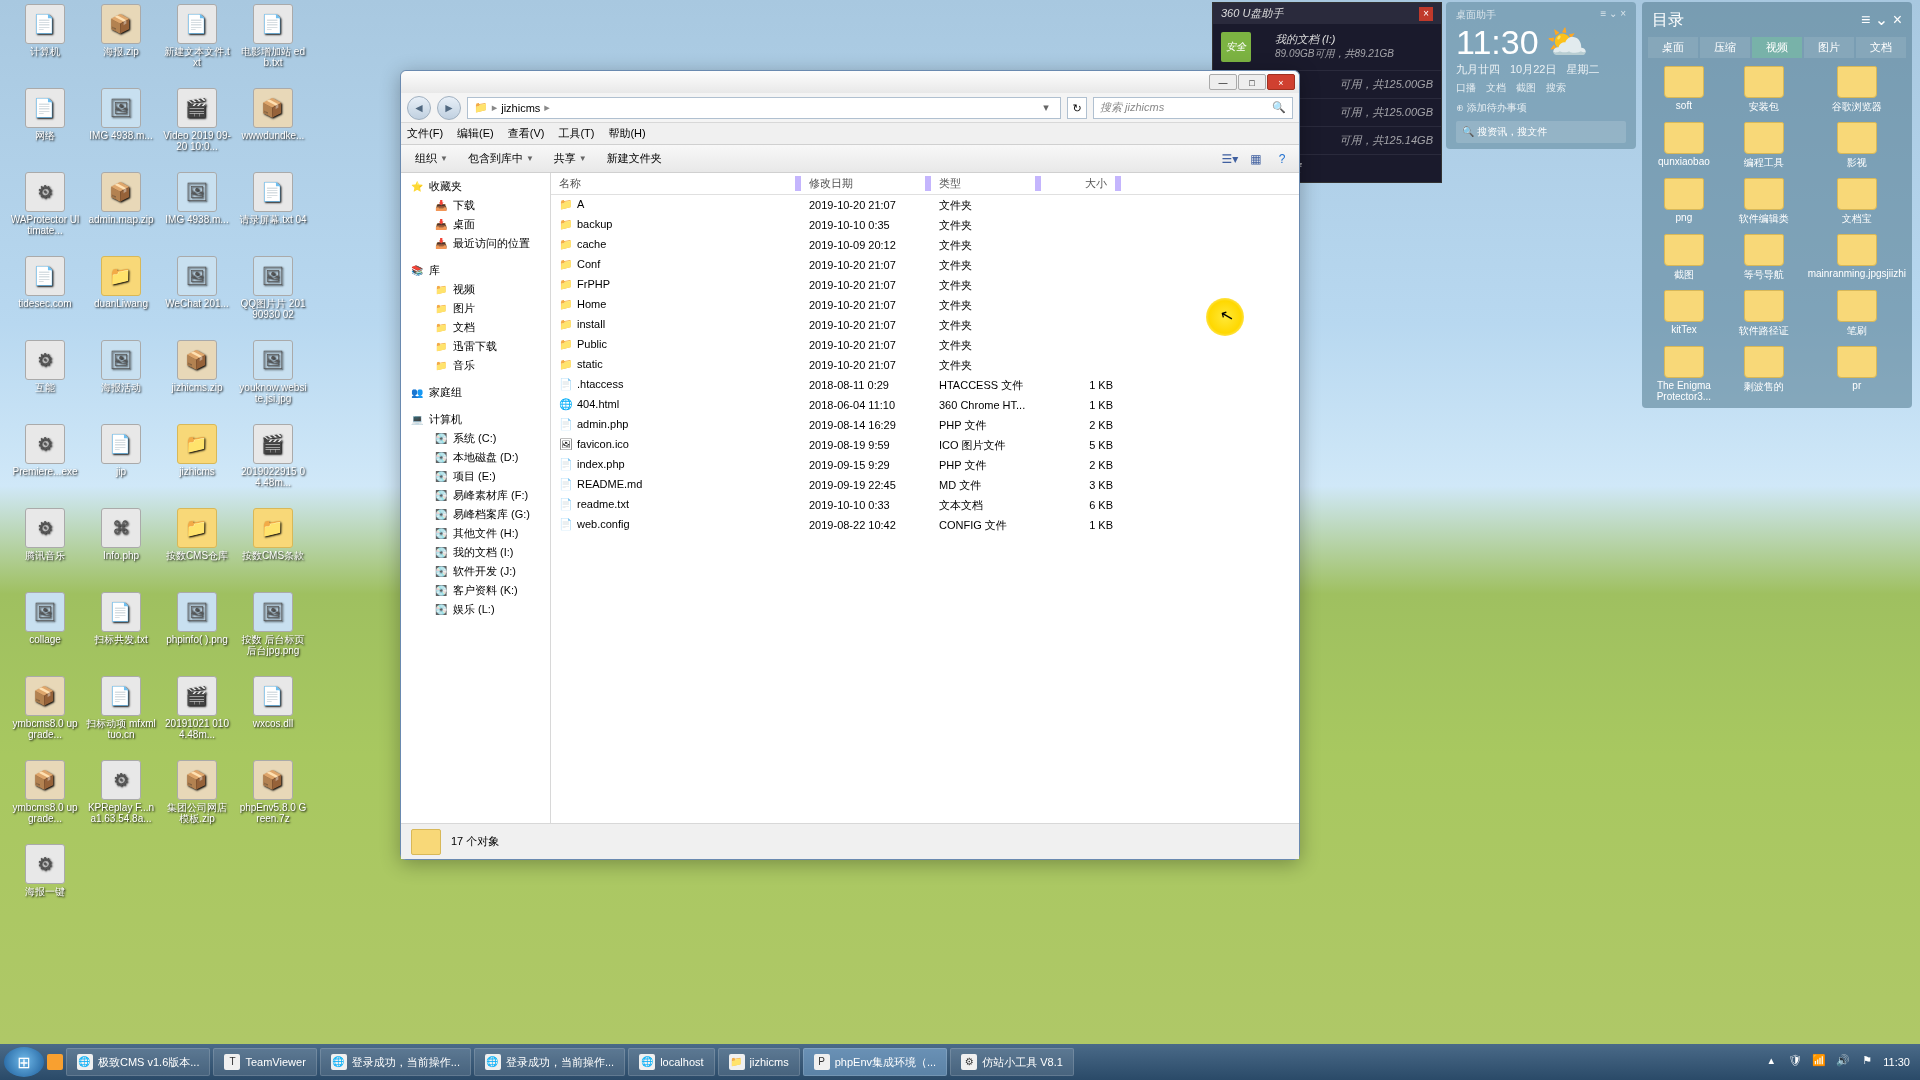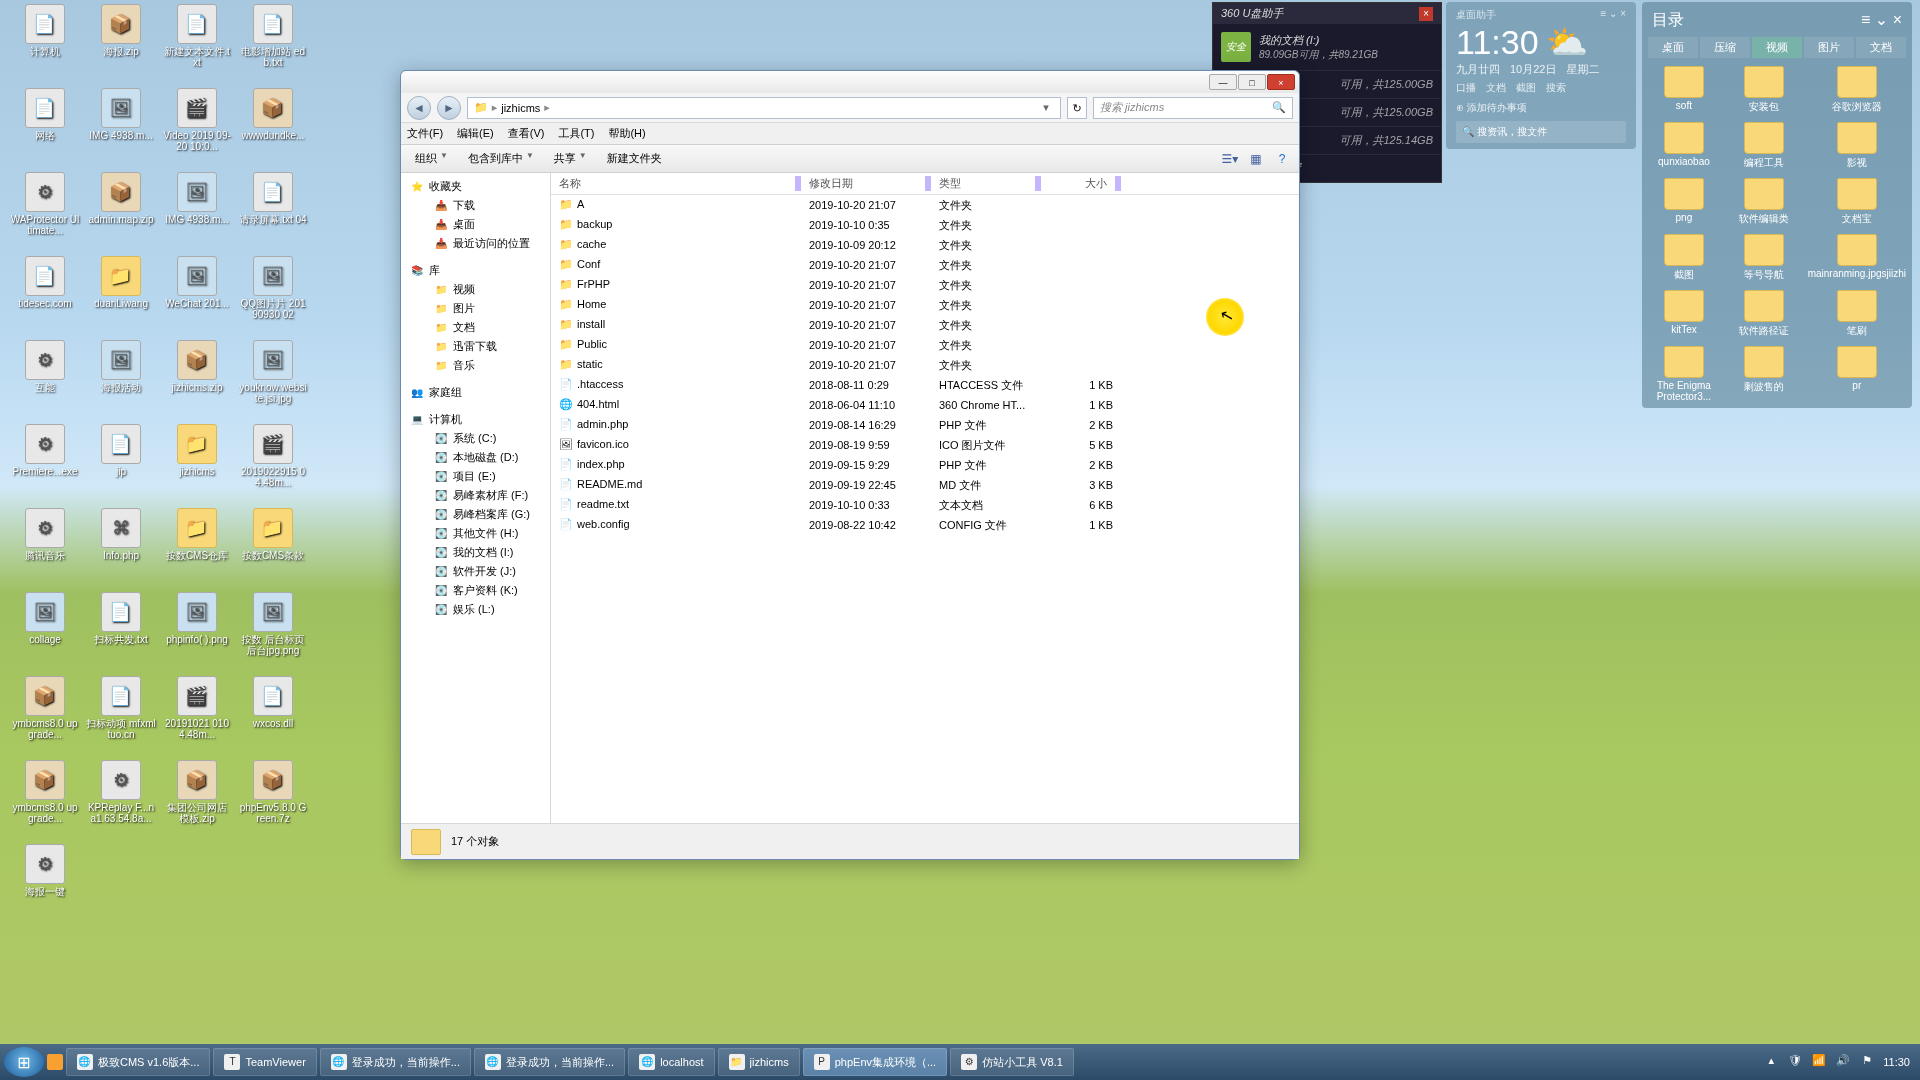--- a/index.html
+++ b/index.html
@@ -11,21 +11,21 @@
 .desktop-icon .ico { width: 40px; height: 40px; margin: 0 auto 2px; background: #e8e8e8; border: 1px solid #aaa; border-radius: 3px; display: flex; align-items: center; justify-content: center; font-size: 18px; color: #555; }
 .desktop-icon .ico.folder { background: #f8d878; border-color: #d8b858; }
 .desktop-icon .ico.zip { background: #e8d8b8; }
 .desktop-icon .ico.img { background: #c8e0f0; }
 .desktop-icon .lbl { word-break: break-all; line-height: 1.1; }
 
 
 .usb-panel { position: absolute; top: 2px; right: 478px; width: 230px; background: #1a1a2c; color: #ddd; font-size: 11px; border: 1px solid #333; font-style: italic; }
 .usb-head { background: #2a2a3c; padding: 3px 8px; display: flex; justify-content: space-between; align-items: center; }
 .usb-close { width: 14px; height: 14px; background: #c0392b; color: #fff; text-align: center; line-height: 14px; font-size: 10px; cursor: pointer; }
-.usb-body { padding: 8px; display: flex; gap: 8px; align-items: flex-end; }
+.usb-body { padding: 8px; display: flex; gap: 24px; align-items: flex-start; }
 .usb-badge { width: 30px; height: 30px; background: #7cb342; color: #fff; font-size: 10px; display: flex; align-items: center; justify-content: center; border-radius: 2px; }
 .usb-drive { padding: 6px 8px; border-top: 1px solid #2a2a3c; display: flex; justify-content: space-between; }
 .usb-foot { padding: 6px 8px; border-top: 1px solid #2a2a3c; display: flex; gap: 14px; }
 
 
 .clock-widget { position: absolute; top: 2px; right: 284px; width: 190px; background: rgba(100,140,160,0.6); border-radius: 4px; padding: 6px 10px; color: #fff; }
 .clock-head { display: flex; justify-content: space-between; font-size: 10px; opacity: 0.7; }
 .clock-time { font-size: 34px; font-weight: 200; display: flex; align-items: center; gap: 8px; }
 .clock-date { font-size: 11px; display: flex; gap: 10px; opacity: 0.85; }
 .clock-tools { margin-top: 4px; font-size: 10px; display: flex; gap: 10px; opacity: 0.8; }
@@ -52,21 +52,21 @@
 .addrbar { flex: 1; height: 22px; background: #fff; border: 1px solid #b0c0d0; display: flex; align-items: center; padding: 0 6px; font-size: 11px; gap: 4px; }
 .addrbar .crumb { cursor: pointer; }
 .addrbar .sep { color: #888; }
 .addr-drop { width: 16px; text-align: center; cursor: pointer; color: #666; }
 .addr-refresh { width: 20px; height: 22px; border: 1px solid #b0c0d0; background: #fff; text-align: center; line-height: 20px; cursor: pointer; font-size: 11px; }
 .searchbox { width: 200px; height: 22px; background: #fff; border: 1px solid #b0c0d0; display: flex; align-items: center; padding: 0 6px; font-size: 11px; color: #888; font-style: italic; }
 .searchbox .sico { margin-left: auto; color: #4060a0; font-style: normal; cursor: pointer; }
 .exp-menu { height: 22px; background: #f0f0f0; border-bottom: 1px solid #d0d0d0; display: flex; align-items: center; padding: 0 6px; font-size: 11px; gap: 14px; }
 .exp-menu span { cursor: pointer; }
 .exp-toolbar { height: 28px; background: linear-gradient(#f8f8f8,#e8e8e8); border-bottom: 1px solid #d0d0d0; display: flex; align-items: center; padding: 0 6px; font-size: 11px; gap: 4px; }
-.tb-item { padding: 3px 8px; cursor: pointer; display: flex; align-items: flex-start; gap: 3px; }
+.tb-item { padding: 3px 8px; cursor: pointer; display: flex; align-items: center; gap: 3px; }
 .tb-item .drop { font-size: 8px; color: #666; }
 .tb-spacer { flex: 1; }
 .tb-icon { width: 22px; height: 20px; border: 1px solid transparent; text-align: center; line-height: 18px; cursor: pointer; font-size: 12px; color: #4060a0; }
 .exp-content { flex: 1; display: flex; overflow: hidden; }
 .exp-tree { width: 150px; background: #fff; border-right: 1px solid #d8d8d8; overflow-y: auto; font-size: 11px; padding: 4px 0; }
 .tree-section { margin-bottom: 8px; }
 .tree-item { padding: 2px 4px 2px 24px; cursor: pointer; display: flex; align-items: center; gap: 4px; white-space: nowrap; }
 .tree-item.head { font-weight: normal; padding-left: 10px; }
 .tree-item.sub { padding-left: 34px; }
 .tree-ico { width: 14px; height: 14px; display: inline-flex; align-items: center; justify-content: center; font-size: 10px; }

